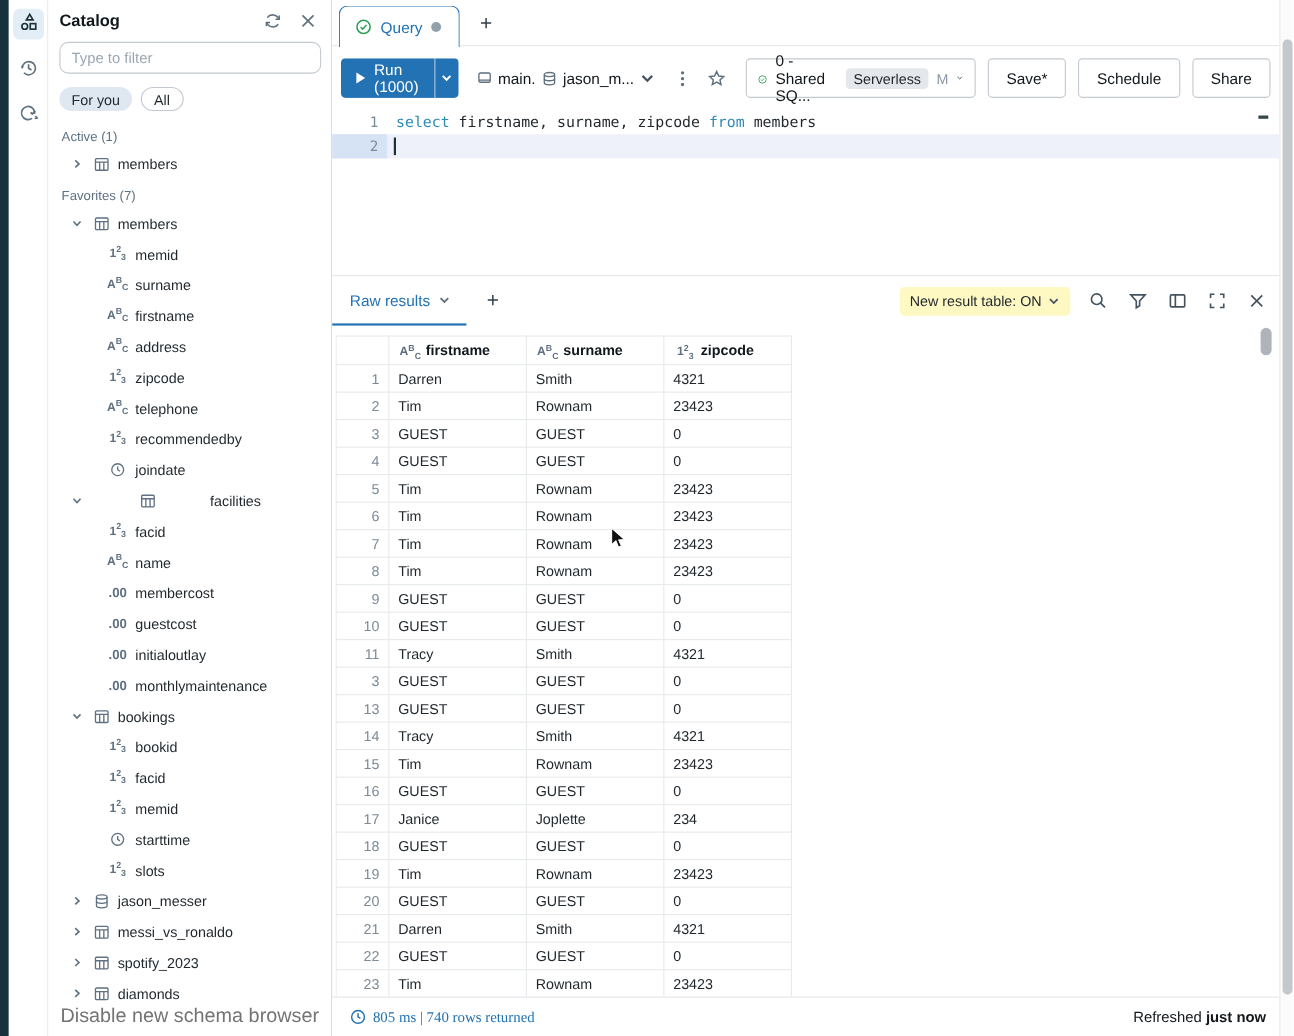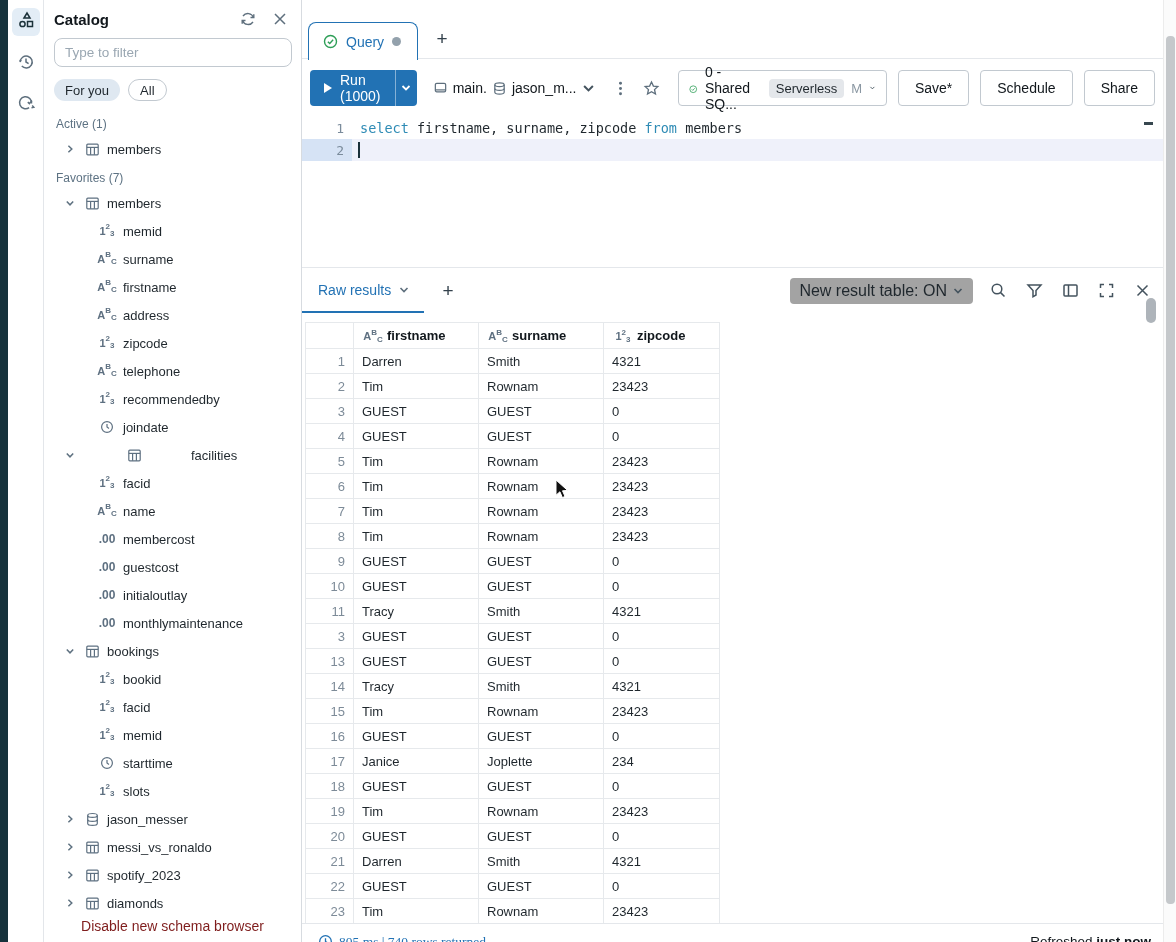--- a/index.html
+++ b/index.html
@@ -38,24 +38,24 @@
   .trow .chev svg { width:10px; height:10px; }
   .nicon { width:16px; height:16px; margin-right:7px; color:#5E7081; display:flex; align-items:center; justify-content:center; }
   .nicon svg { width:15px; height:15px; }
   .ti { display:inline-flex; width:22px; margin-right:5px; justify-content:center; align-items:center;
         font-size:11px; font-weight:600; color:#5E7081; line-height:1; }
   .ti b { font-size:8px; font-weight:600; position:relative; top:-4px; }
   .ti i { font-size:8px; font-style:normal; position:relative; top:3px; }
   .ti.dec { font-size:12px; font-weight:600; letter-spacing:0; }
   .ti svg { width:14px; height:14px; }
   .cat-footer { position:absolute; left:0; bottom:8px; width:100%; text-align:center;
-                font-size:14px; color:#7f1d1d; }
-
-  
-  .main { position:absolute; left:302px; top:17px; width:861px; height:760px; background:#fff; }
+                font-size:18px; color:#737373; }
+
+  
+  .main { position:absolute; left:302px; top:0; width:861px; height:760px; background:#fff; }
 
   
   .tabbar { position:absolute; left:0; top:0; width:100%; height:42px; border-bottom:1px solid #E4E7EB; background:#fff; }
   .qtab { position:absolute; left:6px; top:5px; height:38px; min-width:110px; padding:0 14px; background:#fff;
           border:1px solid #2272B4; border-bottom:none; border-radius:8px 8px 0 0;
           display:flex; align-items:center; gap:8px; }
   .qtab-label { color:#2272B4; font-size:14px; font-weight:500; }
   .dirty-dot { width:9px; height:9px; border-radius:50%; background:#93A1AC; }
   .ok-ic { width:15px; height:15px; color:#2E9E57; }
   .newtab { position:absolute; left:128px; top:10px; width:24px; height:24px; font-size:19px; color:#33414C;
@@ -99,22 +99,22 @@
   .caret { width:2px; height:16px; background:#1B3139; margin-left:6px; }
   .ruler-dash { position:absolute; right:10px; top:5px; width:9px; height:3px; background:#37474F; }
 
   
   .res-head { position:absolute; left:0; top:250px; width:100%; height:46px; border-top:1px solid #E4E7EB;
               display:flex; align-items:center; padding:0 10px 0 0; }
   .res-tab { height:100%; display:flex; align-items:center; gap:7px; padding:0 14px 0 16px;
              border-bottom:2px solid #2272B4; color:#2272B4; font-size:14px; font-weight:500; }
   .res-tab .chev-d { color:#5E6F7D; }
   .res-plus { width:24px; height:24px; margin-left:12px; font-size:19px; color:#33414C; display:flex; align-items:center; justify-content:center; }
-  .res-toggle { background:#a3a3a3; border-radius:4px; height:26px; display:flex; align-items:center; gap:5px;
-                padding:0 9px; font-size:16px; color:#1F272D; }
+  .res-toggle { background:#fef9c3; border-radius:4px; height:26px; display:flex; align-items:center; gap:5px;
+                padding:0 9px; font-size:13px; color:#1F272D; }
   .res-ic { width:22px; height:22px; margin-left:14px; color:#44535E; display:flex; align-items:center; justify-content:center; }
   .res-ic svg { width:17px; height:17px; }
 
   
   .grid-wrap { position:absolute; left:3px; top:296px; width:720px; height:610px; overflow:hidden; }
   table.grid { border-collapse:collapse; table-layout:fixed; margin-top:9px; font-size:13px; }
   table.grid col.c0 { width:48px; } table.grid col.c1 { width:125px; }
   table.grid col.c2 { width:125px; } table.grid col.c3 { width:116px; }
   table.grid th, table.grid td { border:1px solid #E6E9EC; height:25px; padding:0 8px; overflow:hidden; white-space:nowrap; }
   table.grid th { height:26px; font-weight:600; color:#11171C; text-align:left; background:#fff; }

